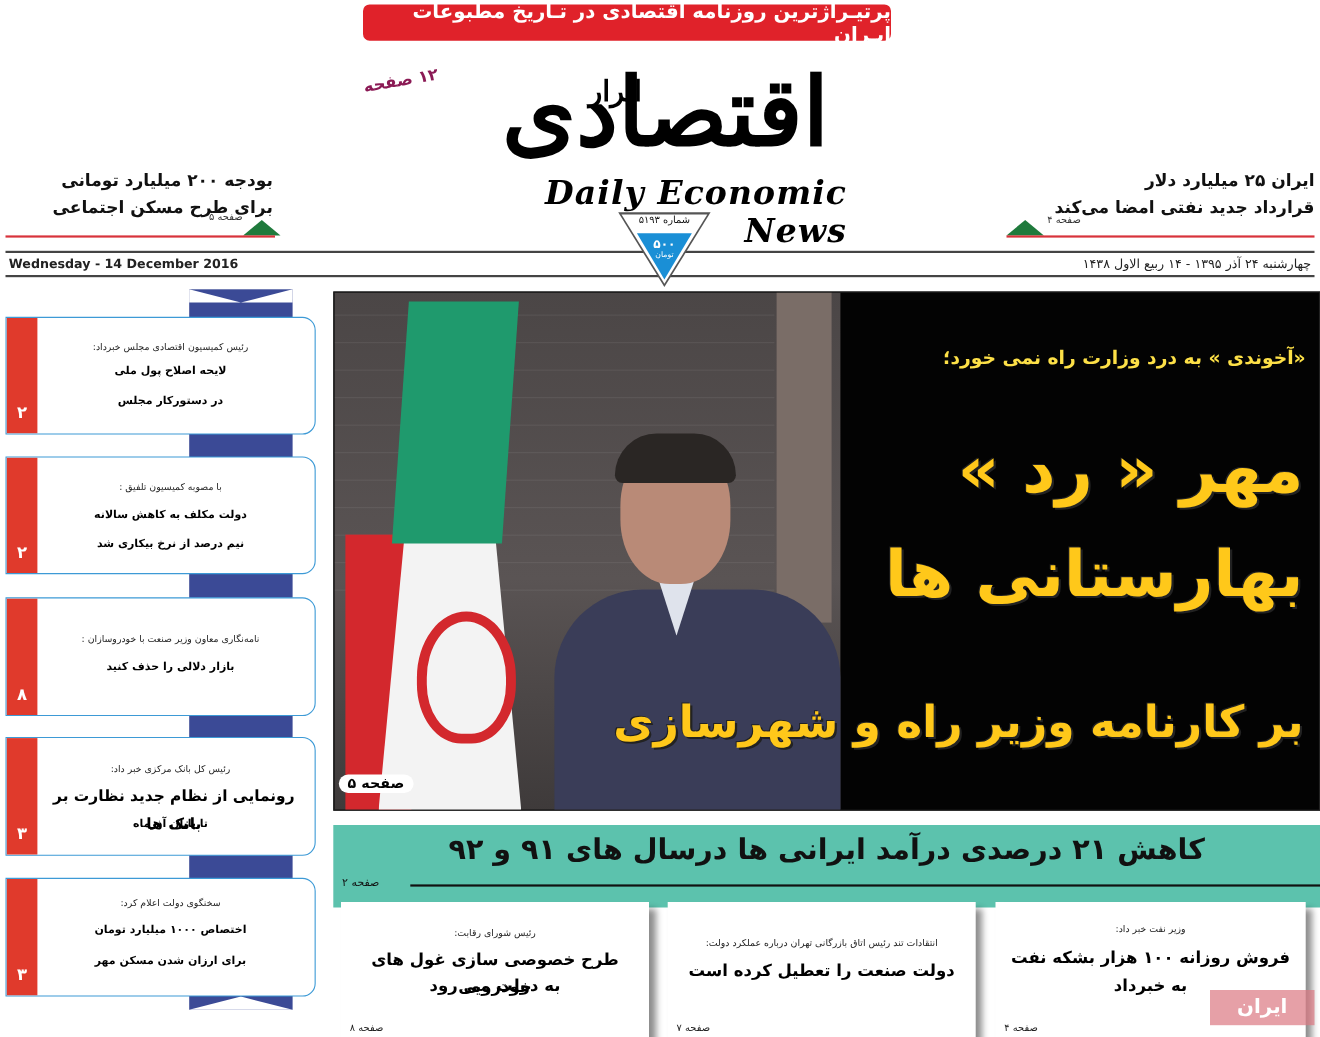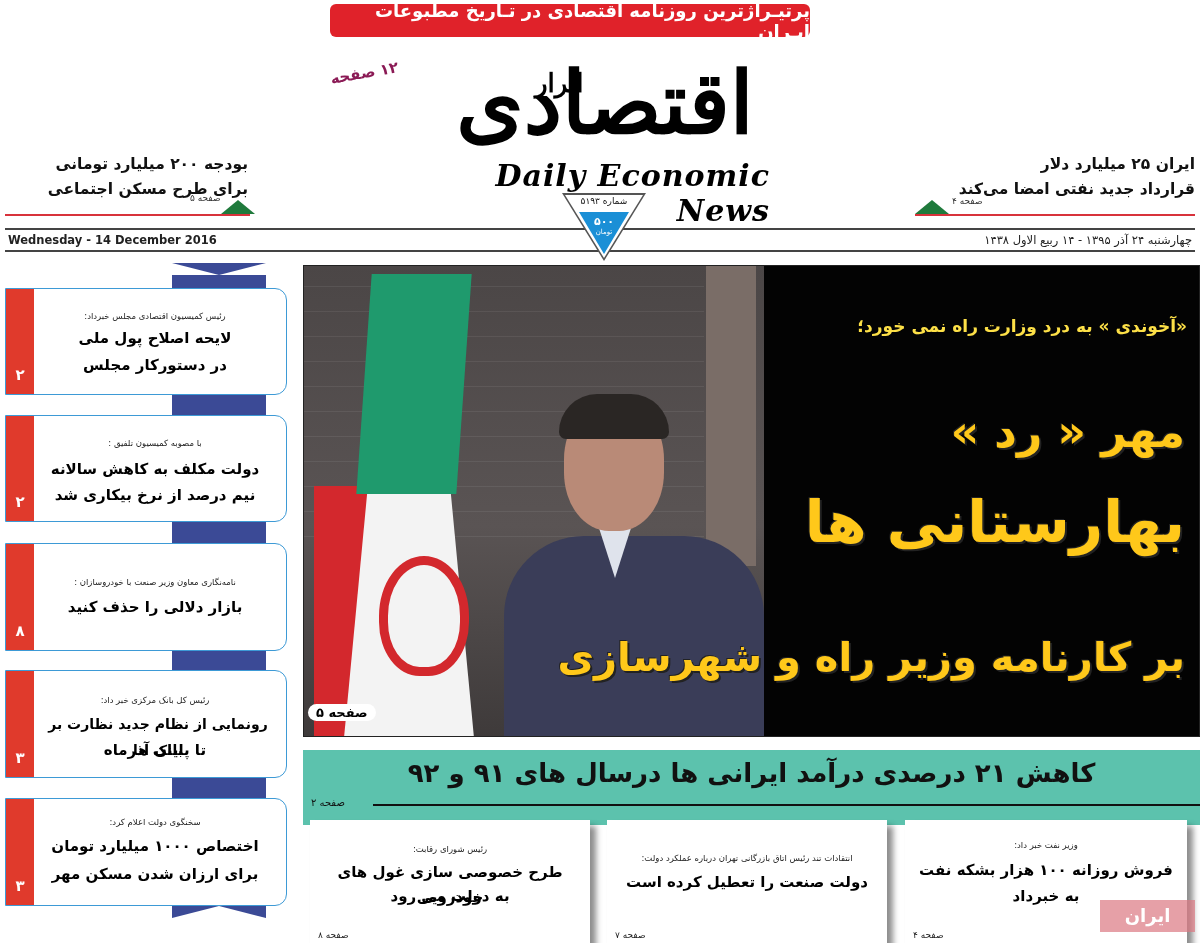--- a/index.html
+++ b/index.html
@@ -43,40 +43,40 @@
   .date-text { font-size: 11.5px; font-weight: bold; color: #222; }
 
   
   #ribbon { left: 172px; top: 263px; width: 94px; height: 655px; background: #3b4a96; }
   #ribbon-notch-top { left: 172px; top: 263px; width: 0; height: 0; border-left: 47px solid #fff; border-right: 47px solid #fff; border-top: 12px solid transparent; }
   #ribbon-notch-bot { left: 172px; top: 906px; width: 0; height: 0; border-left: 47px solid transparent; border-right: 47px solid transparent; border-bottom: 12px solid #fff; }
   .card { position: absolute; left: 5px; width: 282px; background: #fff; border: 1.5px solid #3d9ad6; border-radius: 0 12px 12px 0; overflow: hidden; }
   .card .tab { position: absolute; left: 0; top: 0; bottom: 0; width: 28px; background: #e03a2c; border-radius: 0 0 0 0; }
   .card .tab-num { position: absolute; left: 0; bottom: 10px; width: 28px; text-align: center; color: #fff; font-weight: bold; font-size: 15px; }
   .card .kicker { position: absolute; left: 32px; right: 14px; text-align: center; font-size: 8.5px; color: #222; }
-  .card .title { position: absolute; left: 32px; right: 14px; text-align: center; font-size: 15px; font-weight: bold; line-height: 26px; color: #000; }
+  .card .title { position: absolute; left: 32px; right: 14px; text-align: center; font-size: 10px; font-weight: bold; line-height: 26px; color: #000; }
 
   
   #hero { left: 303px; top: 265px; width: 897px; height: 472px; background: #030303; border: 1px solid #222; overflow: hidden; }
   #hero-photo { position: absolute; left: 0; top: 0; width: 460px; height: 472px; background: linear-gradient(180deg,#4b4646 0%,#5a5454 55%,#3e3a3a 100%); }
   .blind { position: absolute; left: 0; width: 400px; height: 1px; background: rgba(255,255,255,0.07); }
   #hero-pillar { position: absolute; left: 402px; top: 0; width: 50px; height: 300px; background: #7a6d67; }
   #flag-green { position: absolute; left: 60px; top: 8px; width: 100px; height: 220px; background: #1f9a6d; transform: skewX(-4deg); }
   #flag-white { position: absolute; left: 40px; top: 60px; width: 130px; height: 412px; background: #f3f3f3; clip-path: polygon(30% 0,70% 0,100% 100%,0 100%); }
   #flag-red { position: absolute; left: 10px; top: 220px; width: 60px; height: 252px; background: #d3282d; }
   #flag-emblem { position: absolute; left: 75px; top: 290px; width: 90px; height: 120px; border: 9px solid #d3282d; border-radius: 50% 50% 45% 45%; }
   #person-suit { position: absolute; left: 200px; top: 270px; width: 260px; height: 210px; background: #3a3d58; border-radius: 80px 80px 0 0; }
   #person-head { position: absolute; left: 260px; top: 135px; width: 100px; height: 130px; background: #b98a77; border-radius: 45% 45% 45% 45%; }
   #person-hair { position: absolute; left: 255px; top: 128px; width: 110px; height: 45px; background: #2a2624; border-radius: 55px 55px 10px 10px; }
   #person-shirt { position: absolute; left: 295px; top: 262px; width: 32px; height: 50px; background: #dfe3ec; clip-path: polygon(0 0,100% 0,50% 100%); }
   #photo-page { position: absolute; left: 4px; top: 438px; background: #fff; border-radius: 12px; padding: 1px 8px; font-size: 13px; font-weight: bold; color: #000; }
 
   #hero-kicker { position: absolute; right: 12px; top: 50px; font-size: 17px; color: #fde047; font-weight: bold; }
   .hero-line { position: absolute; right: 14px; color: #ffc81a; font-weight: bold; text-shadow: 2px 2px 0 #222, -1px -1px 0 #222; }
-  #hero-line1 { top: 140px; font-size: 44px; }
+  #hero-line1 { top: 126px; font-size: 59px; }
   #hero-line2 { top: 222px; font-size: 58px; }
   #hero-line3 { top: 368px; font-size: 40px; }
 
   
   #teal-band { left: 303px; top: 750px; width: 897px; height: 75px; background: #5cc2ad; }
   #teal-headline { position: absolute; left: 0; right: 0; top: 8px; text-align: center; font-size: 26px; font-weight: bold; color: #111; }
   #teal-rule { position: absolute; left: 70px; right: 0; top: 54px; height: 2px; background: #111; }
   #teal-page { position: absolute; left: 8px; top: 47px; font-size: 10px; color: #111; }
 
   

